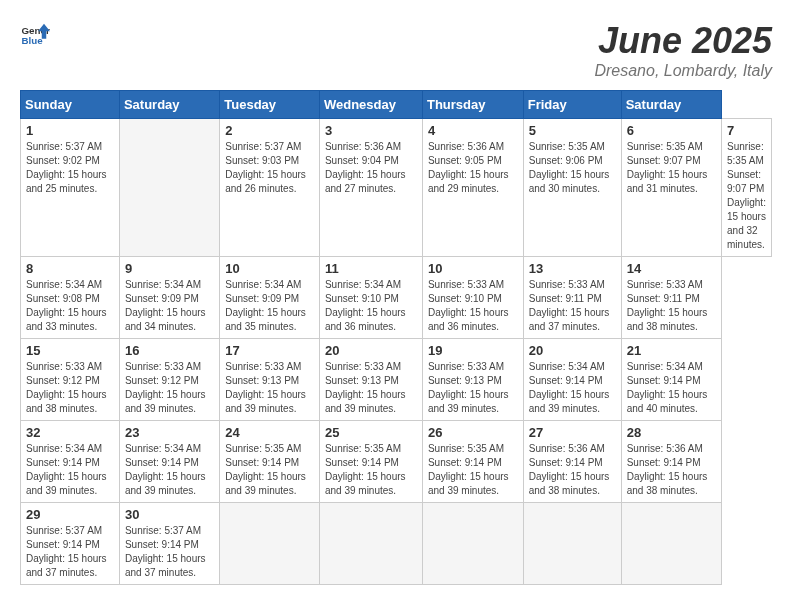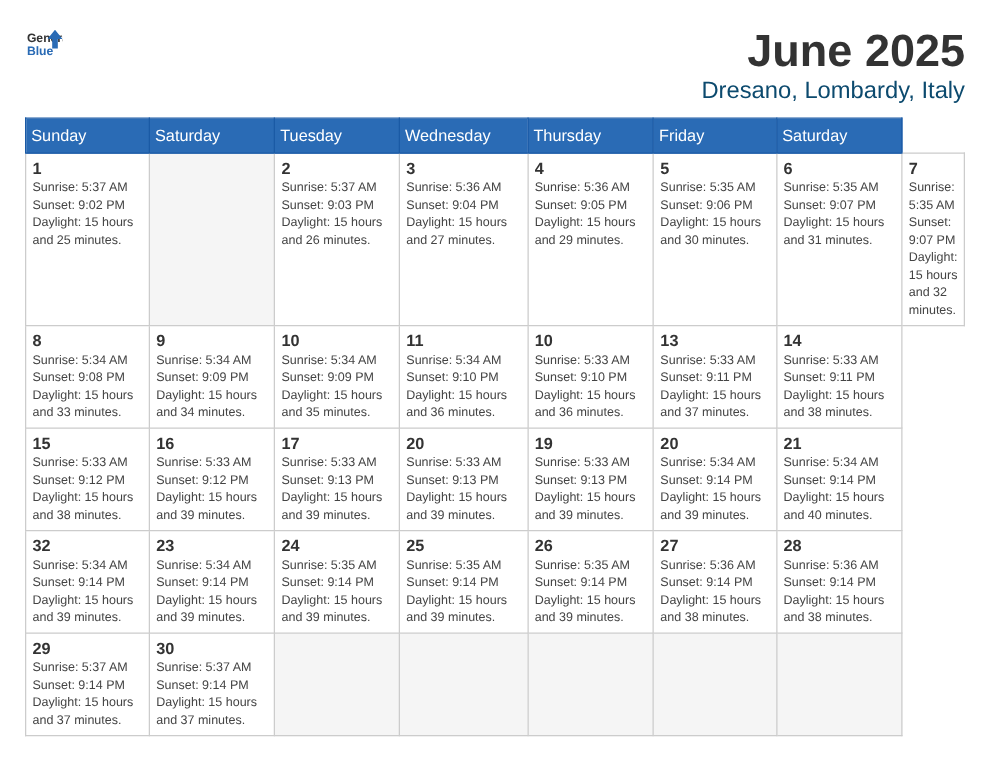--- a/index.html
+++ b/index.html
@@ -20,42 +20,43 @@
       display: flex;
       align-items: center;
       gap: 4px;
     }
     .logo-icon {
       width: 30px;
       height: 30px;
     }
     .title-area {
       text-align: right;
+      font-style: italic;
     }
     .month-title {
       font-size: 36px;
       font-weight: bold;
       color: #333;
     }
     .location-title {
-      font-size: 19px;
-      color: #0c4a6e;
+      font-size: 16px;
+      color: #737373;
     }
     .calendar-table {
       width: 100%;
       border-collapse: collapse;
       font-size: 11px;
     }
     .calendar-table thead tr th {
       background-color: #2a6bb5;
       color: #fff;
       padding: 6px 4px;
       text-align: left;
       font-size: 13px;
-      font-weight: normal;
+      font-weight: bold;
       border: 1px solid #1a5aa5;
     }
     .calendar-table tbody tr td {
       border: 1px solid #ccc;
       padding: 4px 5px;
       vertical-align: top;
       width: calc(100% / 7);
       height: 80px;
       background: #fff;
     }

